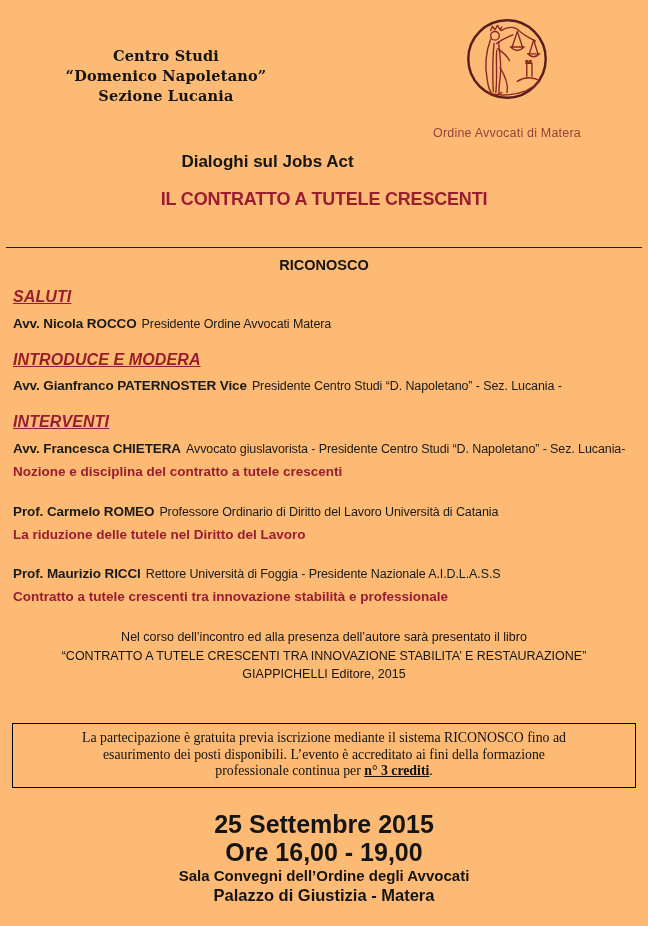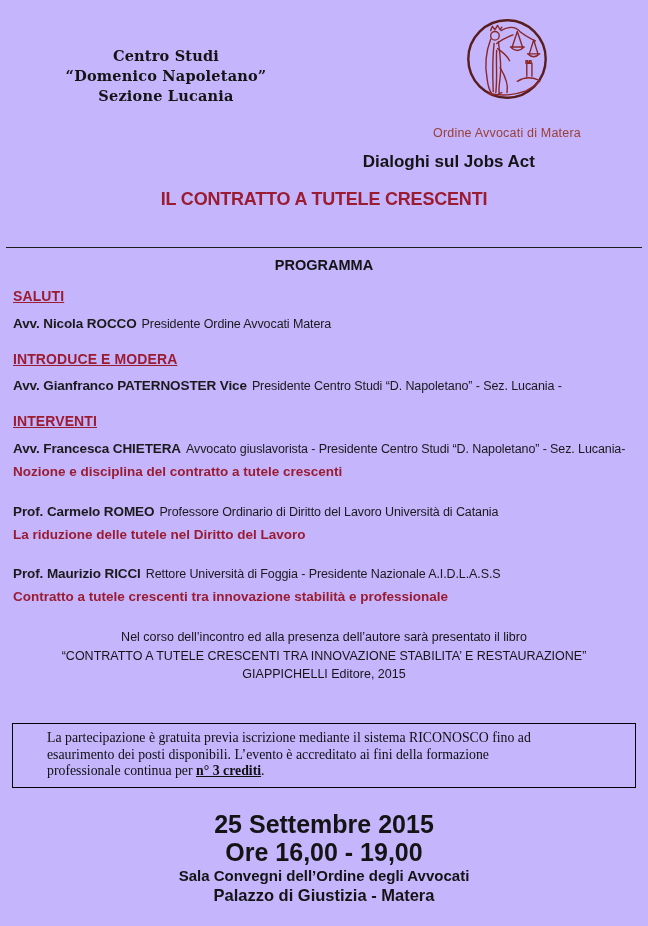--- a/index.html
+++ b/index.html
@@ -1,19 +1,19 @@
 <!DOCTYPE html>
 <html style="--accent: #9B1C31; --maroon: #8B2626; --logo-text: #9A4038; --ink: #141414;"><head>
 <meta charset="utf-8">
 <style>
   html,body { margin:0; padding:0; background:#ffffff; }
   .page {
     position:relative;
     width:648px; height:926px;
-    background:#c4b5fd;
+    background:#fdba74;
     font-family:"Liberation Sans", sans-serif;
     color:var(--ink,#111);
     overflow:hidden;
   }
 
   
   .org-block {
     position:absolute; top:46px; left:30px; width:272px;
     text-align:center;
     font-family:"DejaVu Serif", serif;
@@ -28,43 +28,44 @@
   .emblem .art  { stroke:var(--maroon,#8B2626); stroke-width:1.6; fill:none;
                   stroke-linecap:round; stroke-linejoin:round; }
   .logo-caption {
     margin-top:20px; font-size:12.5px; letter-spacing:0.2px;
     color:var(--logo-text,#9A4038); line-height:14px;
   }
 
   
   .series-title {
     position:absolute; top:152px; left:0; width:535px;
-    text-align:right; font-weight:bold; font-size:17px; color:#141414;
+    text-align:center; font-weight:bold; font-size:17px; color:#141414;
   }
   .event-title {
     position:absolute; top:189px; left:0; width:648px;
     text-align:center; font-weight:bold; font-size:18px;
     color:var(--accent,#9B1C31); letter-spacing:-0.2px;
   }
   .rule {
     position:absolute; top:247px; left:6px; right:6px;
     border-top:1.6px solid #1c1c1c; height:0;
   }
   .program-heading {
     position:absolute; top:257px; left:0; width:648px;
     text-align:center; font-weight:bold; font-size:14.5px; color:#141414;
   }
 
   
   .sec-heading {
     position:absolute; left:13px;
-    font-weight:bold; font-size:14px;
+    font-weight:bold; font-size:16px;
     color:var(--accent,#9B1C31);
     text-decoration:underline;
     letter-spacing:0.1px;
+    font-style:italic;
   }
   .speaker-line {
     position:absolute; left:13px; white-space:nowrap;
     font-size:12.5px; color:#1a1a1a; letter-spacing:-0.1px;
   }
   .speaker-line .name { font-weight:bold; font-size:13.5px; }
   .speaker-line .role { margin-left:5px; }
   .topic-line {
     position:absolute; left:13px; white-space:nowrap;
     font-weight:bold; font-size:13.5px;
@@ -76,20 +77,21 @@
     position:absolute; top:628px; left:0; width:648px;
     text-align:center; font-size:12.5px; line-height:18.5px; color:#161616;
   }
 
   
   .reg-box {
     position:absolute; top:723px; left:12px; width:624px;
     box-sizing:border-box;
     border:1.4px solid #000;
     padding:6px 34px 7px 34px;
+    text-align:center;
     font-family:"Liberation Serif", serif;
     font-size:13.8px; line-height:16.5px; color:#101010;
   }
   .reg-box .credits { font-weight:bold; text-decoration:underline; }
 
   
   .ev-date, .ev-time {
     position:absolute; left:0; width:648px; text-align:center;
     font-weight:bold; font-size:25px; color:#141414;
   }
@@ -144,21 +146,21 @@
         <path d="M62 76 C70 71 80 71 88 75"></path>
         <path d="M30 90 Q50 95 72 87 C78 84 84 80 88 76"></path>
       </g>
     </svg>
     <div class="logo-caption">Ordine Avvocati di Matera</div>
   </div>
 
   <div class="series-title">Dialoghi sul Jobs Act</div>
   <div class="event-title">IL CONTRATTO A TUTELE CRESCENTI</div>
   <div class="rule"></div>
-  <div class="program-heading">PROGRAMMA</div>
+  <div class="program-heading">RICONOSCO</div>
 
   <div class="sec-heading" style="top:288px">SALUTI</div>
   <div class="speaker-line" style="top:316px">
     <span class="name">Avv. Nicola ROCCO</span><span class="role">Presidente Ordine Avvocati Matera</span>
   </div>
 
   <div class="sec-heading" style="top:351px">INTRODUCE E MODERA</div>
   <div class="speaker-line" style="top:378px">
     <span class="name">Avv. Gianfranco PATERNOSTER Vice</span><span class="role">Presidente Centro Studi “D. Napoletano” - Sez. Lucania -</span>
   </div>

